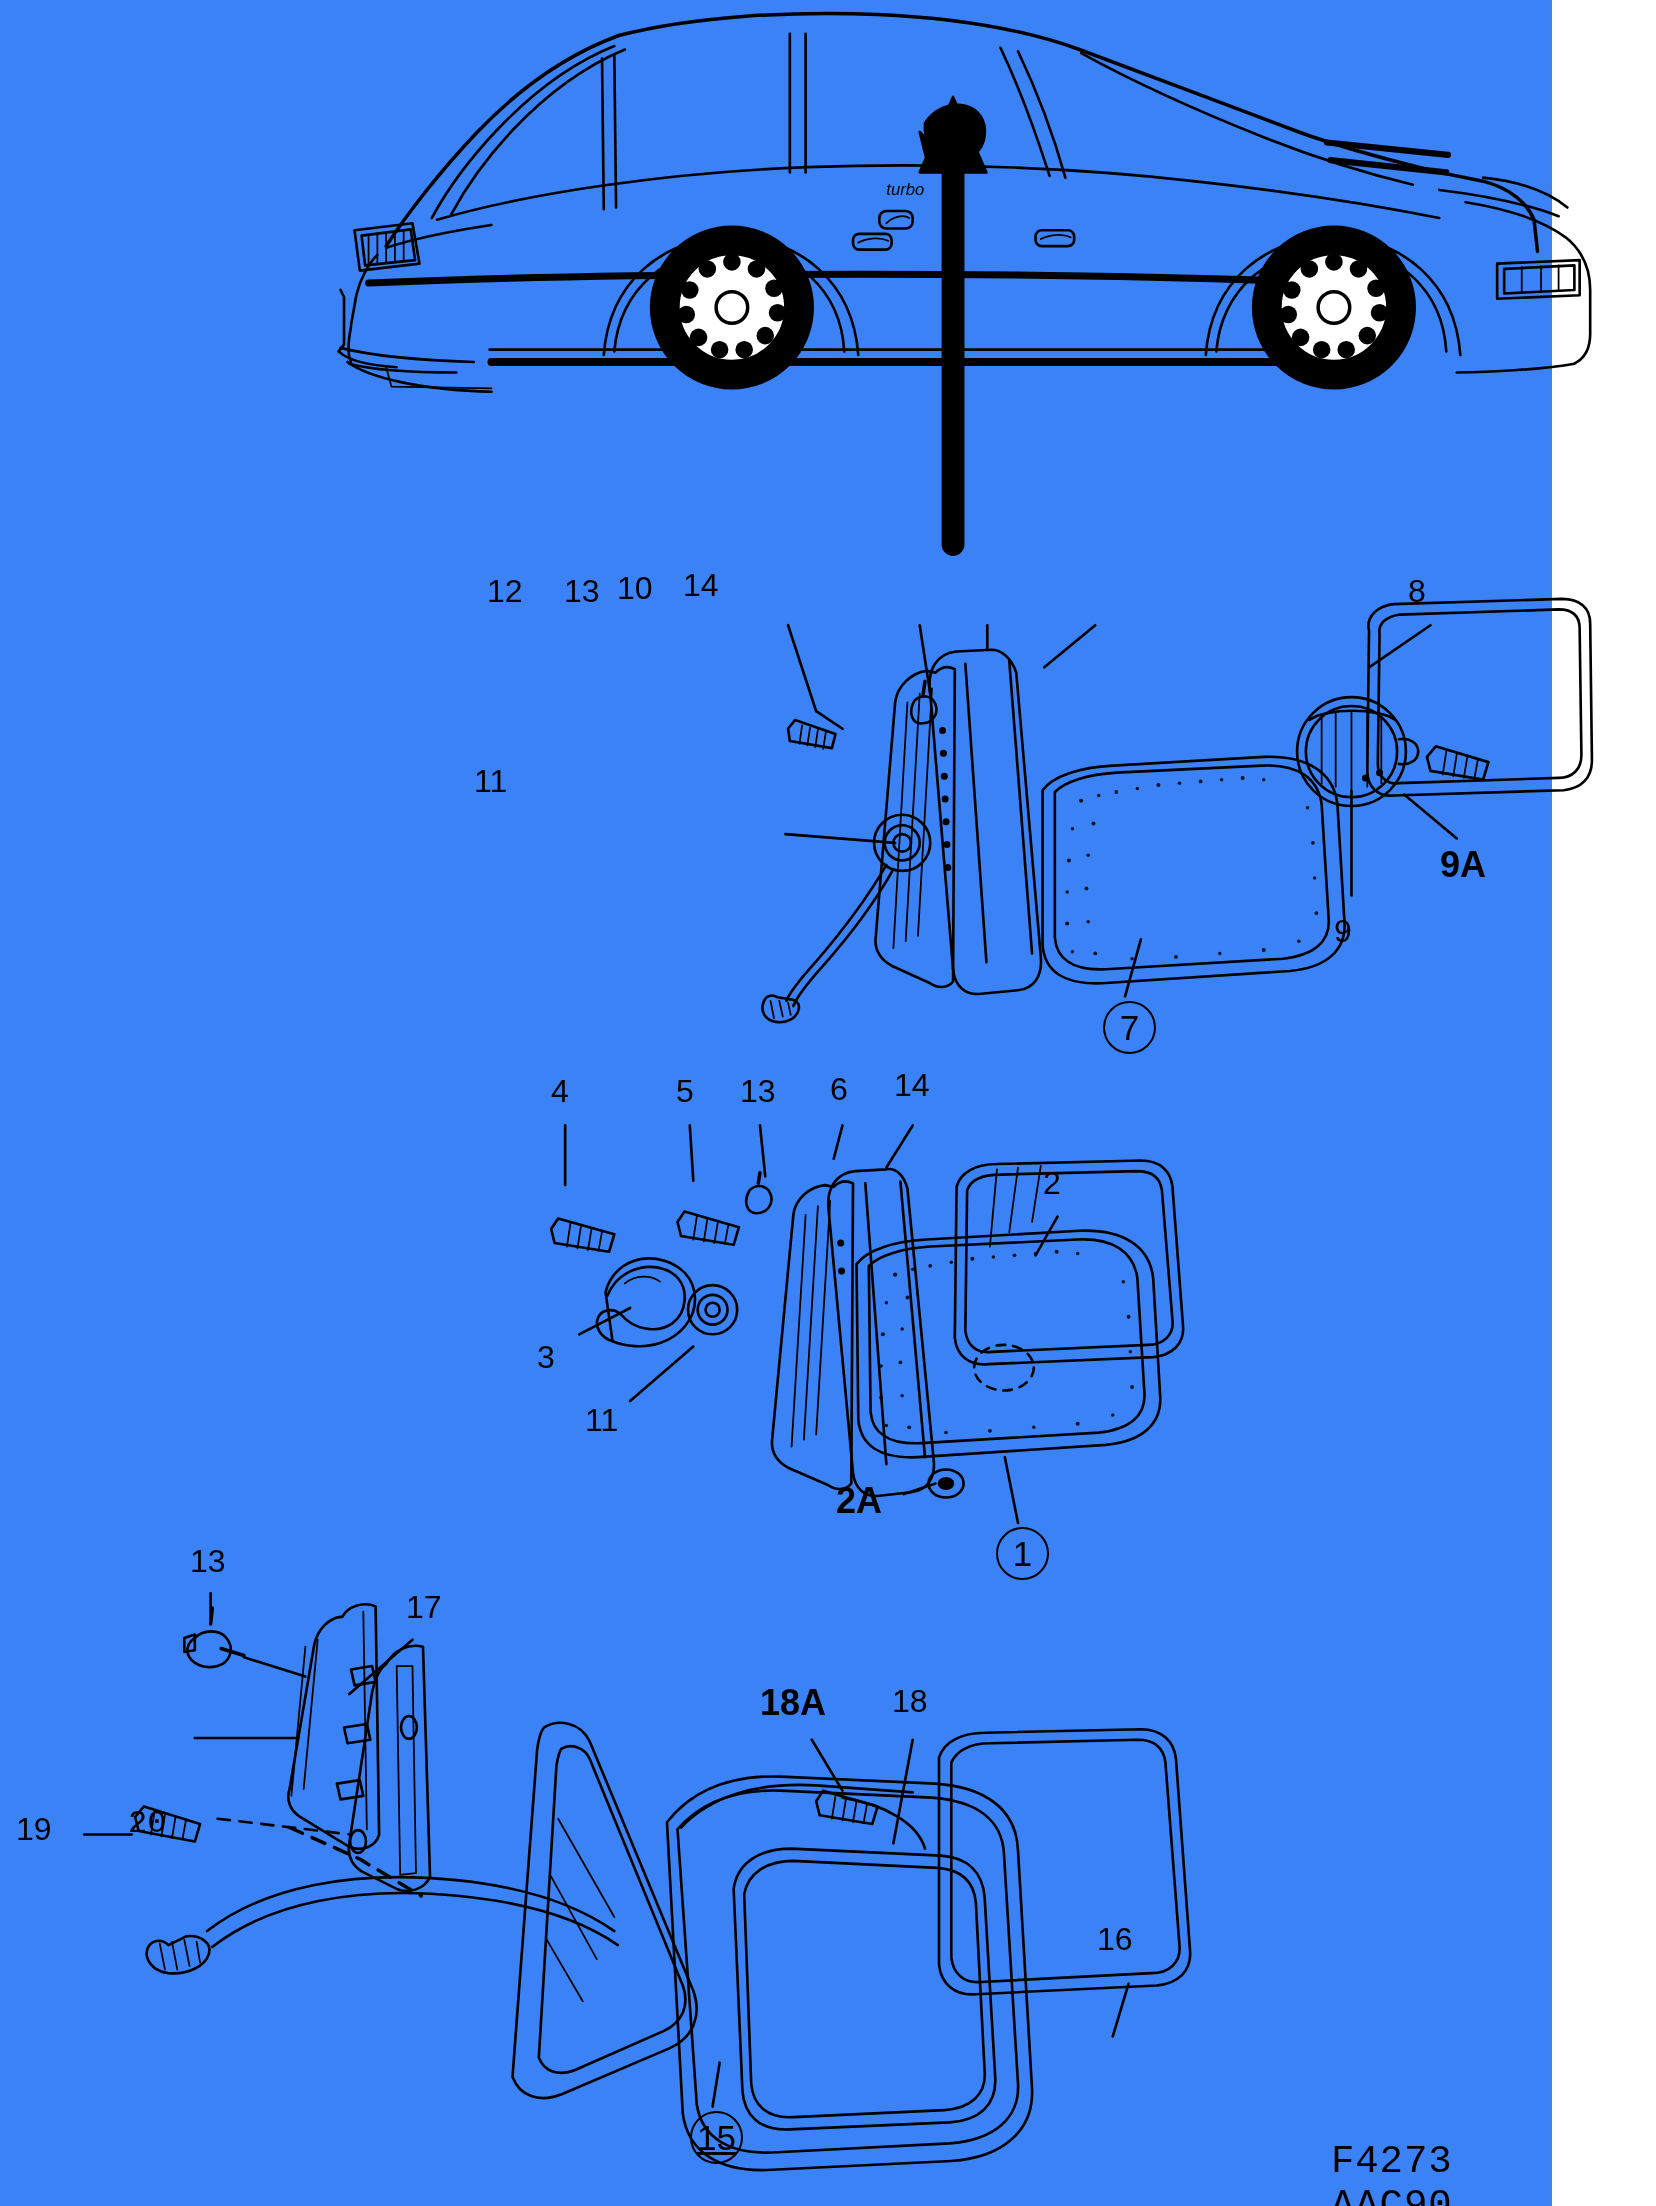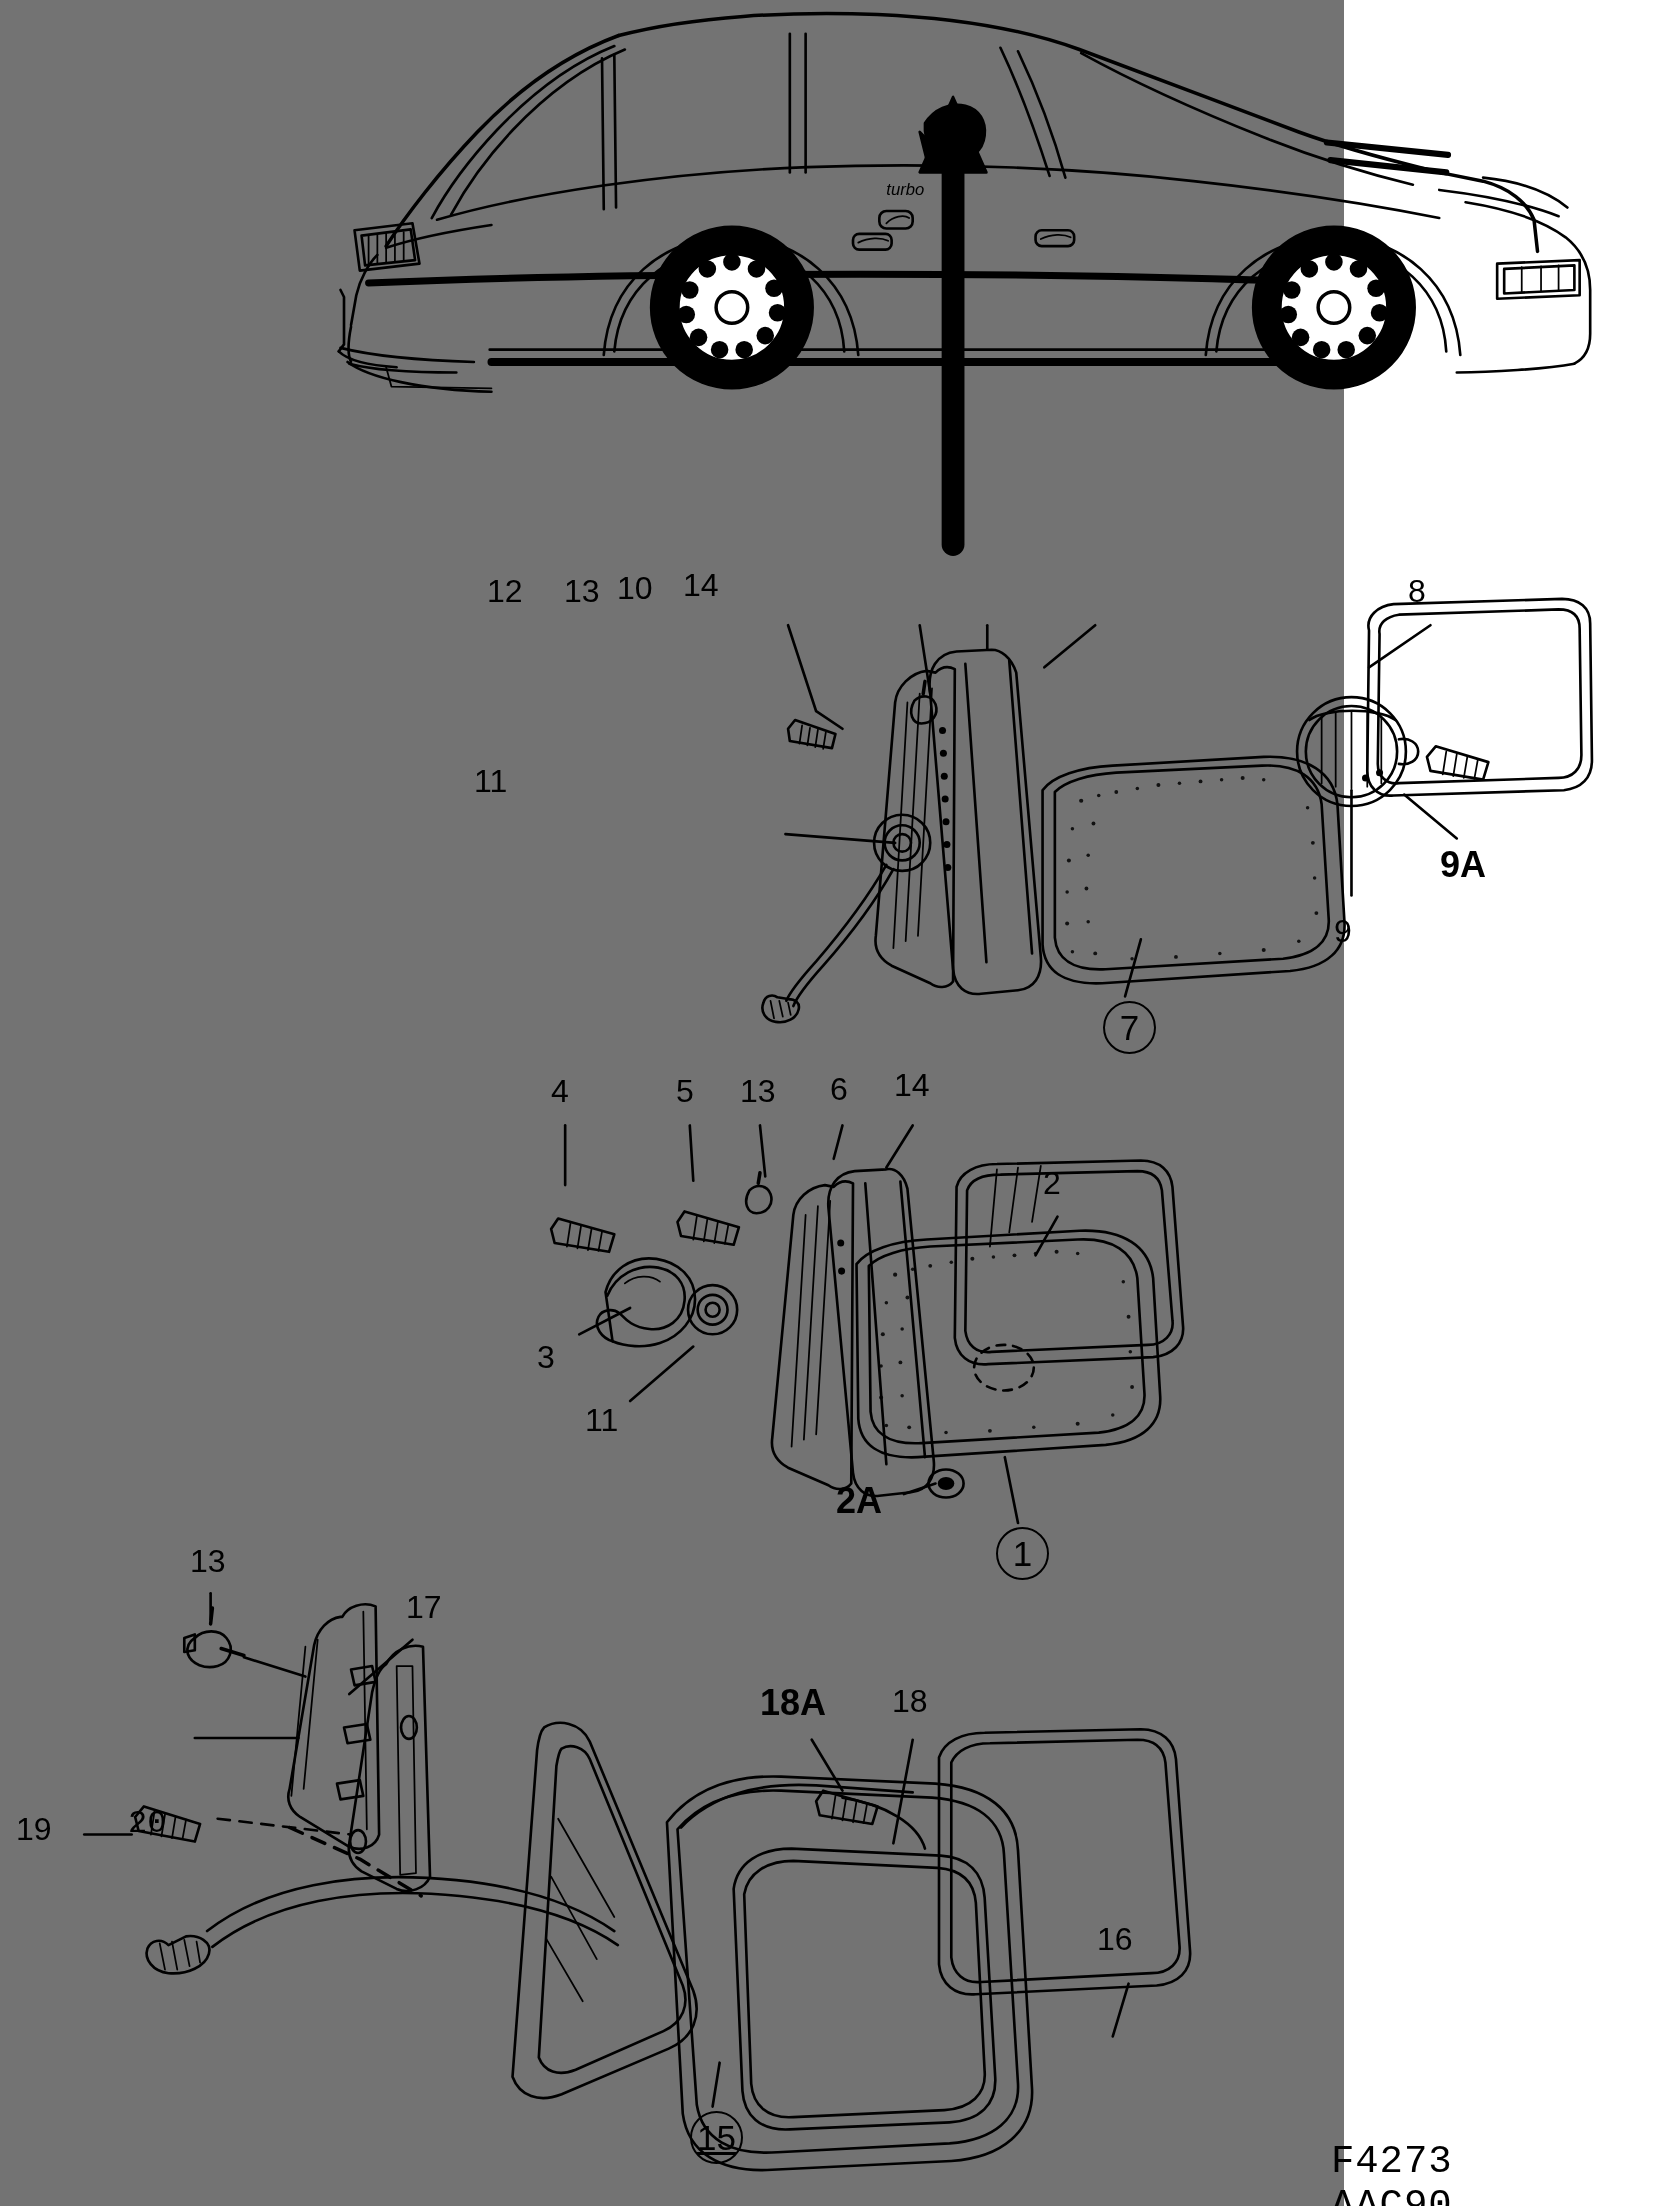--- a/index.html
+++ b/index.html
@@ -1,17 +1,17 @@
 <!DOCTYPE html>
 <html style="font-size:14px"><head>
 <meta charset="utf-8">
 <style>
   html,body{margin:0;padding:0;background:#ffffff;}
   body{width:1656px;height:2207px;font-family:"Liberation Sans",sans-serif;color:#000;overflow:hidden;}
-  #sheet{position:relative;width:1344px;height:2207px;background:#737373;}
+  #sheet{position:relative;width:1552px;height:2207px;background:#3b82f6;}
   svg.art{position:absolute;left:0;top:0;width:1656px;height:2207px;}
   .lbl{position:absolute;font-family:"Liberation Sans",sans-serif;font-weight:400;color:#000;white-space:nowrap;line-height:1;}
   .lbl-num{font-size:32px;letter-spacing:0px;}
   .lbl-num-b{font-size:36px;font-weight:700;}
   .footer{position:absolute;font-size:39px;font-family:Liberation Mono, monospace;letter-spacing:0.9px;}
   .circ{position:absolute;width:49px;height:49px;border:2.6px solid #000;border-radius:50%;
         display:flex;align-items:center;justify-content:center;font-size:35px;font-family:"Liberation Sans",sans-serif;}
 </style>
 </head>
 <body>

